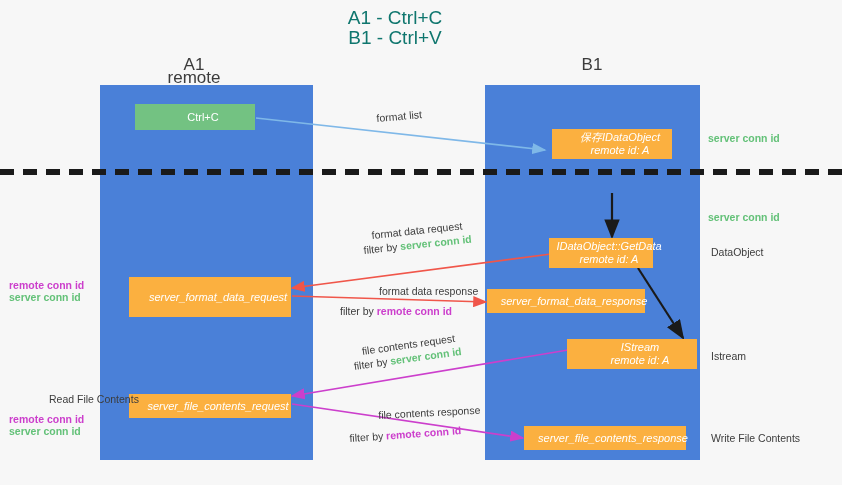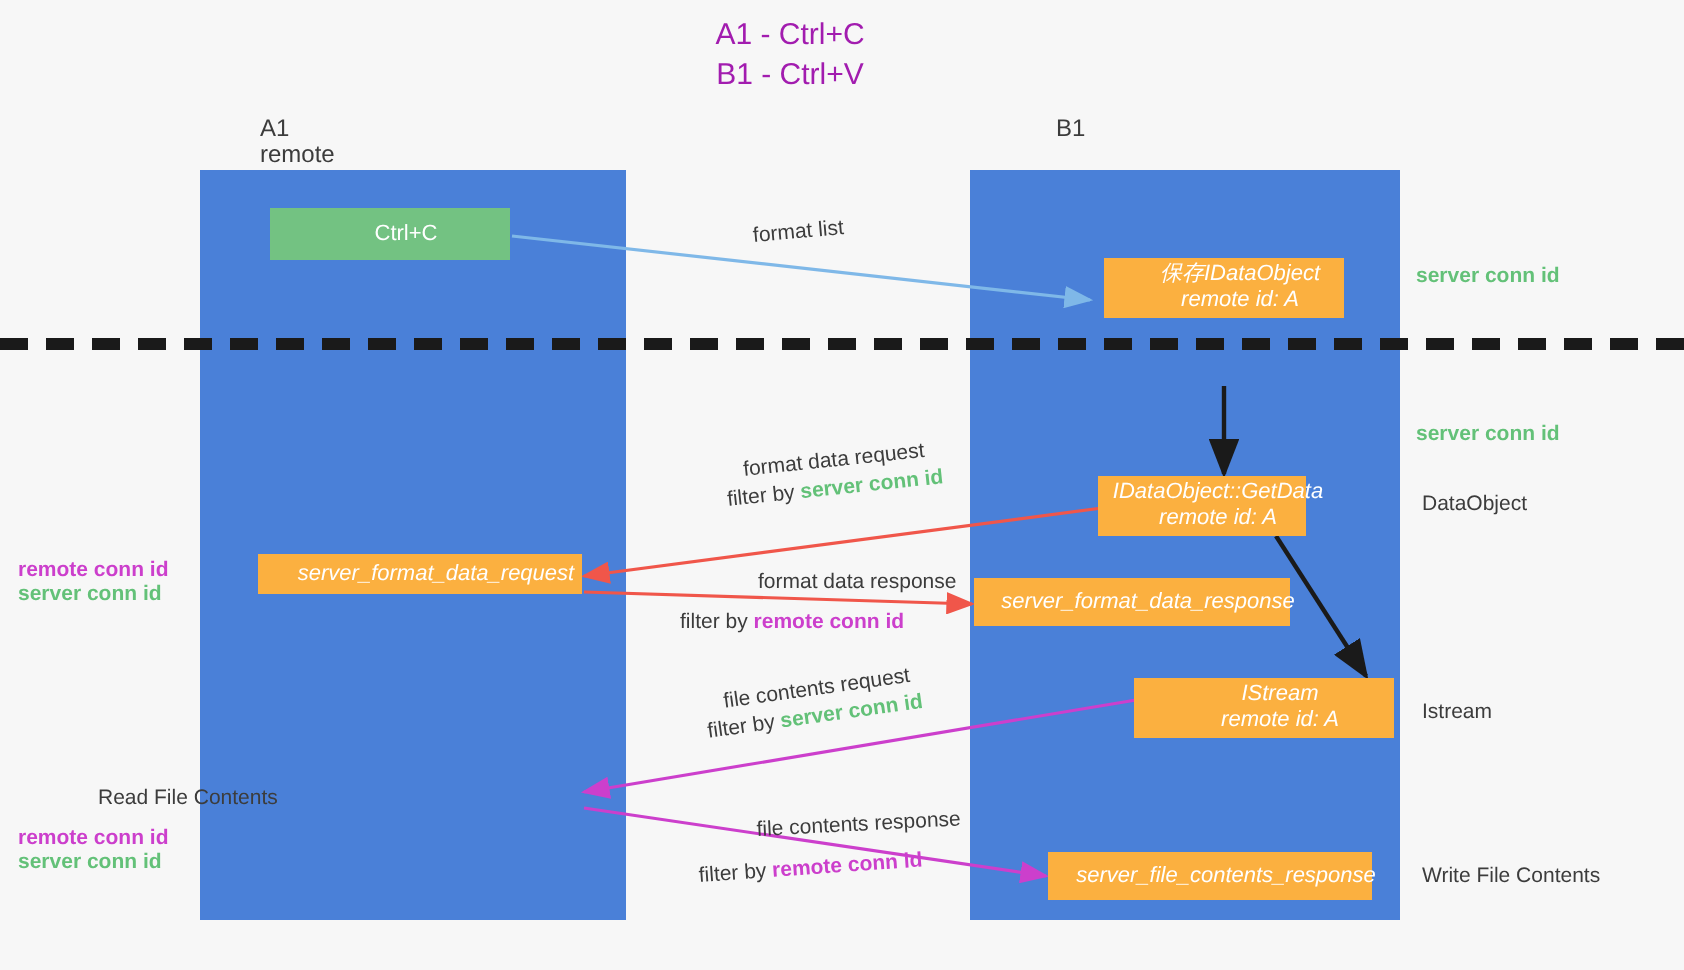--- a/index.html
+++ b/index.html
@@ -6,25 +6,25 @@
   body{
     width:842px;height:485px;background:#f7f7f7;
     font-family:"Liberation Sans","DejaVu Sans",sans-serif;
     position:relative;overflow:hidden;color:#3c3c3c;
   }
   #stage{position:absolute;left:0;top:0;width:842px;height:485px;}
   svg#wires{position:absolute;left:0;top:0;width:842px;height:485px;pointer-events:none;}
 
   .title{
     position:absolute;left:0;top:8px;width:790px;text-align:center;
-    font-size:15px;line-height:20px;color:#a21caf;
+    font-size:19px;line-height:20px;color:#0f766e;
   }
 
   .colhead{
-    position:absolute;font-size:12px;line-height:13px;color:#3c3c3c;
+    position:absolute;text-align:center;font-size:17px;line-height:13px;color:#3c3c3c;
   }
   .colhead .big{display:block;}
   .colhead .sub{display:block;}
 
   .lane{position:absolute;background:#4a80d8;}
   .lane.left{left:100px;top:85px;width:213px;height:375px;}
   .lane.right{left:485px;top:85px;width:215px;height:375px;}
 
   .node{
     position:absolute;color:#ffffff;font-size:11px;line-height:13px;
@@ -108,33 +108,36 @@
     <span>保存IDataObject</span>
     <span>remote id: A</span>
   </div>
 
 
   <div class="node orange" style="left:549px;top:238px;width:104px;height:30px;">
     <span>IDataObject::GetData</span>
     <span>remote id: A</span>
   </div>
 
-  <div class="node orange" style="left:129px;top:277px;width:162px;height:20px;">
+  <div class="node orange" style="left:129px;top:277px;width:162px;height:40px;">
     <span>server_format_data_request</span>
   </div>
 
   <div class="node orange" style="left:487px;top:289px;width:158px;height:24px;">
     <span>server_format_data_response</span>
   </div>
 
   <div class="node orange" style="left:567px;top:339px;width:130px;height:30px;">
     <span>IStream</span>
     <span>remote id: A</span>
   </div>
 
+  <div class="node orange" style="left:129px;top:394px;width:162px;height:24px;">
+    <span>server_file_contents_request</span>
+  </div>
 
   <div class="node orange" style="left:524px;top:426px;width:162px;height:24px;">
     <span>server_file_contents_response</span>
   </div>
 
   <div class="edgelabel rot" style="left:376px;top:112px;transform:rotate(-5deg);">
     <span>format list</span>
   </div>
 
   <div class="edgelabel rot" style="left:371px;top:229px;transform:rotate(-6deg);">

